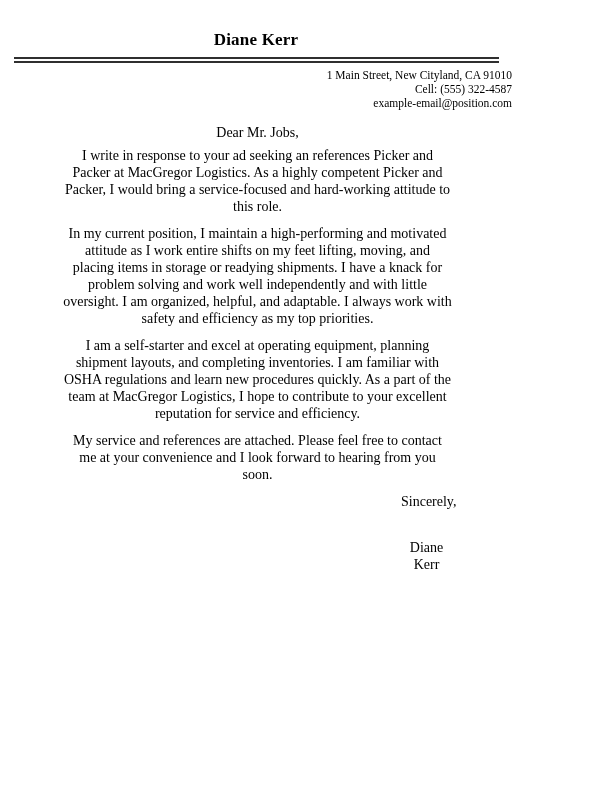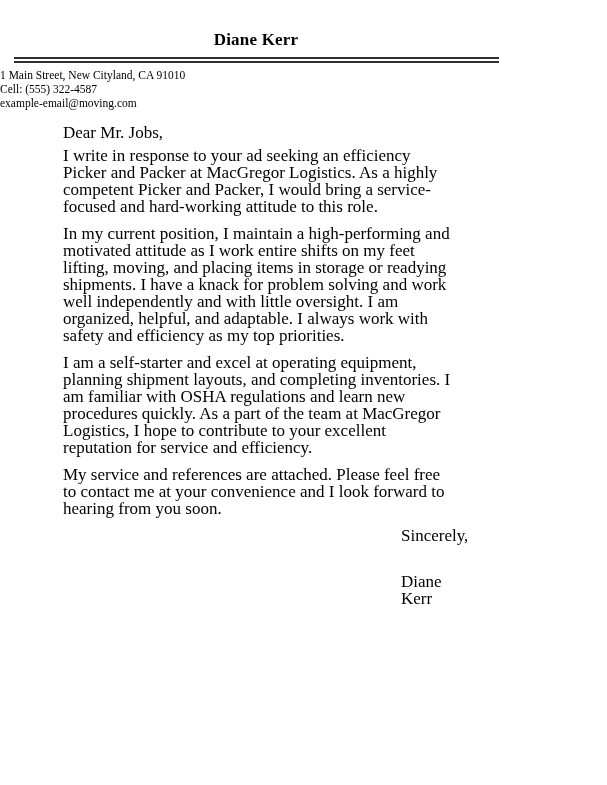--- a/index.html
+++ b/index.html
@@ -30,30 +30,30 @@
     .header-rule {
       width: 485px;
       margin: 7px auto 0 auto;
       height: 6px;
       border-top: 2px solid #2f2f2f;
       border-bottom: 2px solid #2f2f2f;
     }
 
     .contact-info {
       margin-top: 6px;
-      text-align: left;
+      text-align: right;
       font-size: 11.5px;
       line-height: 13.8px;
     }
 
     .letter-body {
       margin: 14px 60px 0 63px;
-      font-size: 17px;
+      font-size: 14px;
       line-height: 17px;
-      text-align: left;
+      text-align: center;
     }
 
     .salutation {
       margin-bottom: 6px;
     }
 
     .body-paragraph {
       margin: 0 0 10px 0;
     }
 
@@ -72,28 +72,28 @@
 <div class="page">
 
   <div class="letter-header">
     <div class="sender-name">Diane Kerr</div>
 
     <div class="header-rule"></div>
 
     <div class="contact-info">
       <div>1 Main Street, New Cityland, CA 91010</div>
       <div>Cell: (555) 322-4587</div>
-      <div>example-email@moving.com</div>
+      <div>example-email@position.com</div>
     </div>
   </div>
 
   <div class="letter-body">
     <div class="salutation">Dear Mr. Jobs,</div>
 
-    <p class="body-paragraph">I write in response to your ad seeking an efficiency Picker and Packer at MacGregor Logistics. As a highly competent Picker and Packer, I would bring a service-focused and hard-working attitude to this role.</p>
+    <p class="body-paragraph">I write in response to your ad seeking an references Picker and Packer at MacGregor Logistics. As a highly competent Picker and Packer, I would bring a service-focused and hard-working attitude to this role.</p>
 
     <p class="body-paragraph">In my current position, I maintain a high-performing and motivated attitude as I work entire shifts on my feet lifting, moving, and placing items in storage or readying shipments. I have a knack for problem solving and work well independently and with little oversight. I am organized, helpful, and adaptable. I always work with safety and efficiency as my top priorities.</p>
 
     <p class="body-paragraph">I am a self-starter and excel at operating equipment, planning shipment layouts, and completing inventories. I am familiar with OSHA regulations and learn new procedures quickly. As a part of the team at MacGregor Logistics, I hope to contribute to your excellent reputation for service and efficiency.</p>
 
     <p class="body-paragraph">My service and references are attached. Please feel free to contact me at your convenience and I look forward to hearing from you soon.</p>
 
     <div class="closing-block">
       <div>Sincerely,</div>
       <div class="signature-name">Diane Kerr</div>

